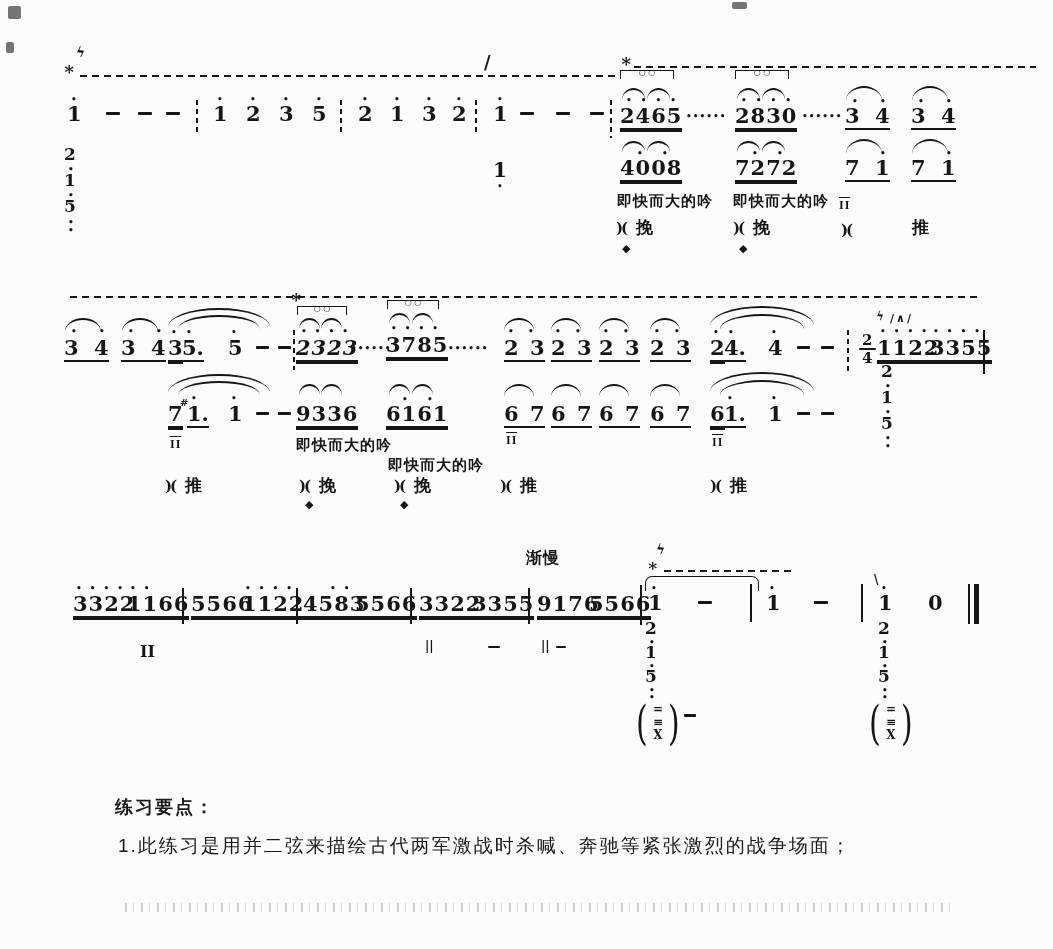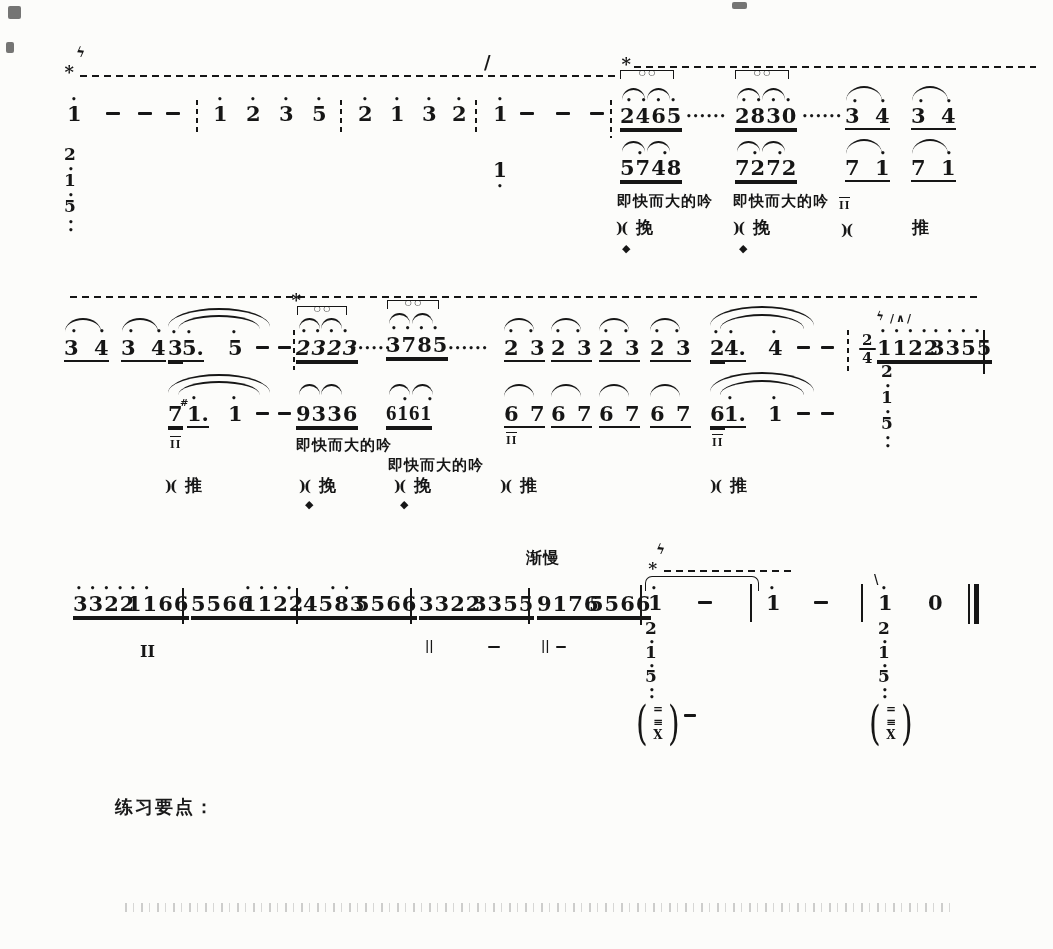--- a/index.html
+++ b/index.html
@@ -37,20 +37,21 @@
                color:#1a1a1a;line-height:1.2;}
   #footer-heading{left:115px;top:797px;font-size:18px;font-weight:700;letter-spacing:2px;}
   #footer-p1{left:118px;top:835px;font-size:19px;letter-spacing:2px;}
   #footer-p2{left:118px;top:873px;font-size:19px;letter-spacing:2px;}
 </style>
 </head>
 <body>
 
 <div id="stage">
   <div class="footer-text" id="footer-heading">练习要点：</div>
+  <div class="footer-text" id="footer-p1">1.此练习是用并二弦来描绘古代两军激战时杀喊、奔驰等紧张激烈的战争场面；</div>
   <div class="it faded" style="left:125px;top:903px;width:830px;"></div>
 <span class="it speck" style="left: 8px; top: 6px; width: 13px; height: 13px;"></span>
     <span class="it speck" style="left: 732px; top: 2px; width: 15px; height: 7px;"></span>
     <span class="it speck" style="left: 6px; top: 42px; width: 8px; height: 11px;"></span>
     <span class="it zig" style="left: 76px; top: 45px;">ϟ</span>
     <span class="it star" style="left: 63px; top: 60px;">∗</span>
     <span class="it dash" style="left: 80px; top: 75px; width: 538px;"></span>
     <span class="it sym" style="left: 484px; top: 54px; font-size: 18px;">/</span>
     <span class="it star" style="left: 620px; top: 52px;">∗</span>
     <span class="it dash" style="left: 634px; top: 66px; width: 402px;"></span>
@@ -110,21 +111,21 @@
     <span class="it d" style="left: 880px; top: 97px;">•</span>
     <span class="it n u1" style="left: 845px; top: 105px; word-spacing: 8px;">3 4</span>
     <span class="it arc" style="left: 912px; top: 86px; width: 36px; height: 13px;"></span>
     <span class="it d" style="left: 918px; top: 97px;">•</span>
     <span class="it d" style="left: 946px; top: 97px;">•</span>
     <span class="it n u1" style="left: 911px; top: 105px; word-spacing: 8px;">3 4</span>
     <span class="it arc" style="left: 622px; top: 141px; width: 23px; height: 9px;"></span>
     <span class="it arc" style="left: 647px; top: 141px; width: 23px; height: 9px;"></span>
     <span class="it d" style="left: 637px; top: 149px;">•</span>
     <span class="it d" style="left: 662px; top: 149px;">•</span>
-    <span class="it n u2" style="left: 620px; top: 157px; letter-spacing: 1px;">5748</span>
+    <span class="it n u2" style="left: 620px; top: 157px; letter-spacing: 1px;">4008</span>
     <span class="it arc" style="left: 737px; top: 141px; width: 23px; height: 9px;"></span>
     <span class="it arc" style="left: 762px; top: 141px; width: 23px; height: 9px;"></span>
     <span class="it d" style="left: 752px; top: 149px;">•</span>
     <span class="it d" style="left: 777px; top: 149px;">•</span>
     <span class="it n u2" style="left: 735px; top: 157px; letter-spacing: 1px;">7272</span>
     <span class="it arc" style="left: 846px; top: 139px; width: 36px; height: 13px;"></span>
     <span class="it d" style="left: 880px; top: 149px;">•</span>
     <span class="it n u1" style="left: 845px; top: 157px; word-spacing: 8px;">7 1</span>
     <span class="it arc" style="left: 912px; top: 139px; width: 36px; height: 13px;"></span>
     <span class="it d" style="left: 946px; top: 149px;">•</span>
@@ -186,21 +187,21 @@
     <span class="it dots" style="left: 391px; top: 324px; letter-spacing: 8px;">••••</span>
     <span class="it n u2" style="left: 386px; top: 334px; letter-spacing: 1px;">3785</span>
     <span class="it dots" style="left: 448px; top: 344px; letter-spacing: 1px;">••••••</span>
     <span class="it arc" style="left: 299px; top: 384px; width: 21px; height: 9px;"></span>
     <span class="it arc" style="left: 321px; top: 384px; width: 21px; height: 9px;"></span>
     <span class="it n u2" style="left: 296px; top: 403px; letter-spacing: 1px;">9336</span>
     <span class="it arc" style="left: 389px; top: 384px; width: 21px; height: 9px;"></span>
     <span class="it arc" style="left: 412px; top: 384px; width: 21px; height: 9px;"></span>
     <span class="it d" style="left: 402px; top: 395px;">•</span>
     <span class="it d" style="left: 427px; top: 395px;">•</span>
-    <span class="it n u2" style="left: 386px; top: 403px; letter-spacing: 1px; font-family: Liberation Serif, serif;">6161</span>
+    <span class="it n u2" style="left: 386px; top: 403px; letter-spacing: 1px;">6161</span>
     <span class="it cjk" style="left: 296px; top: 437px;">即快而大的吟</span>
     <span class="it cjk" style="left: 388px; top: 457px;">即快而大的吟</span>
     <span class="it sym" style="left: 299px; top: 479px; font-size: 15px; letter-spacing: -2px;">)(</span>
     <span class="it cjk" style="left: 319px; top: 477px; font-size: 17px;">挽</span>
     <span class="it sym" style="left: 305px; top: 499px; font-size: 11px;">◆</span>
     <span class="it sym" style="left: 394px; top: 479px; font-size: 15px; letter-spacing: -2px;">)(</span>
     <span class="it cjk" style="left: 414px; top: 477px; font-size: 17px;">挽</span>
     <span class="it sym" style="left: 400px; top: 499px; font-size: 11px;">◆</span>
     <span class="it arc" style="left: 504px; top: 318px; width: 30px; height: 11px;"></span>
     <span class="it d" style="left: 508px; top: 327px;">•</span>

